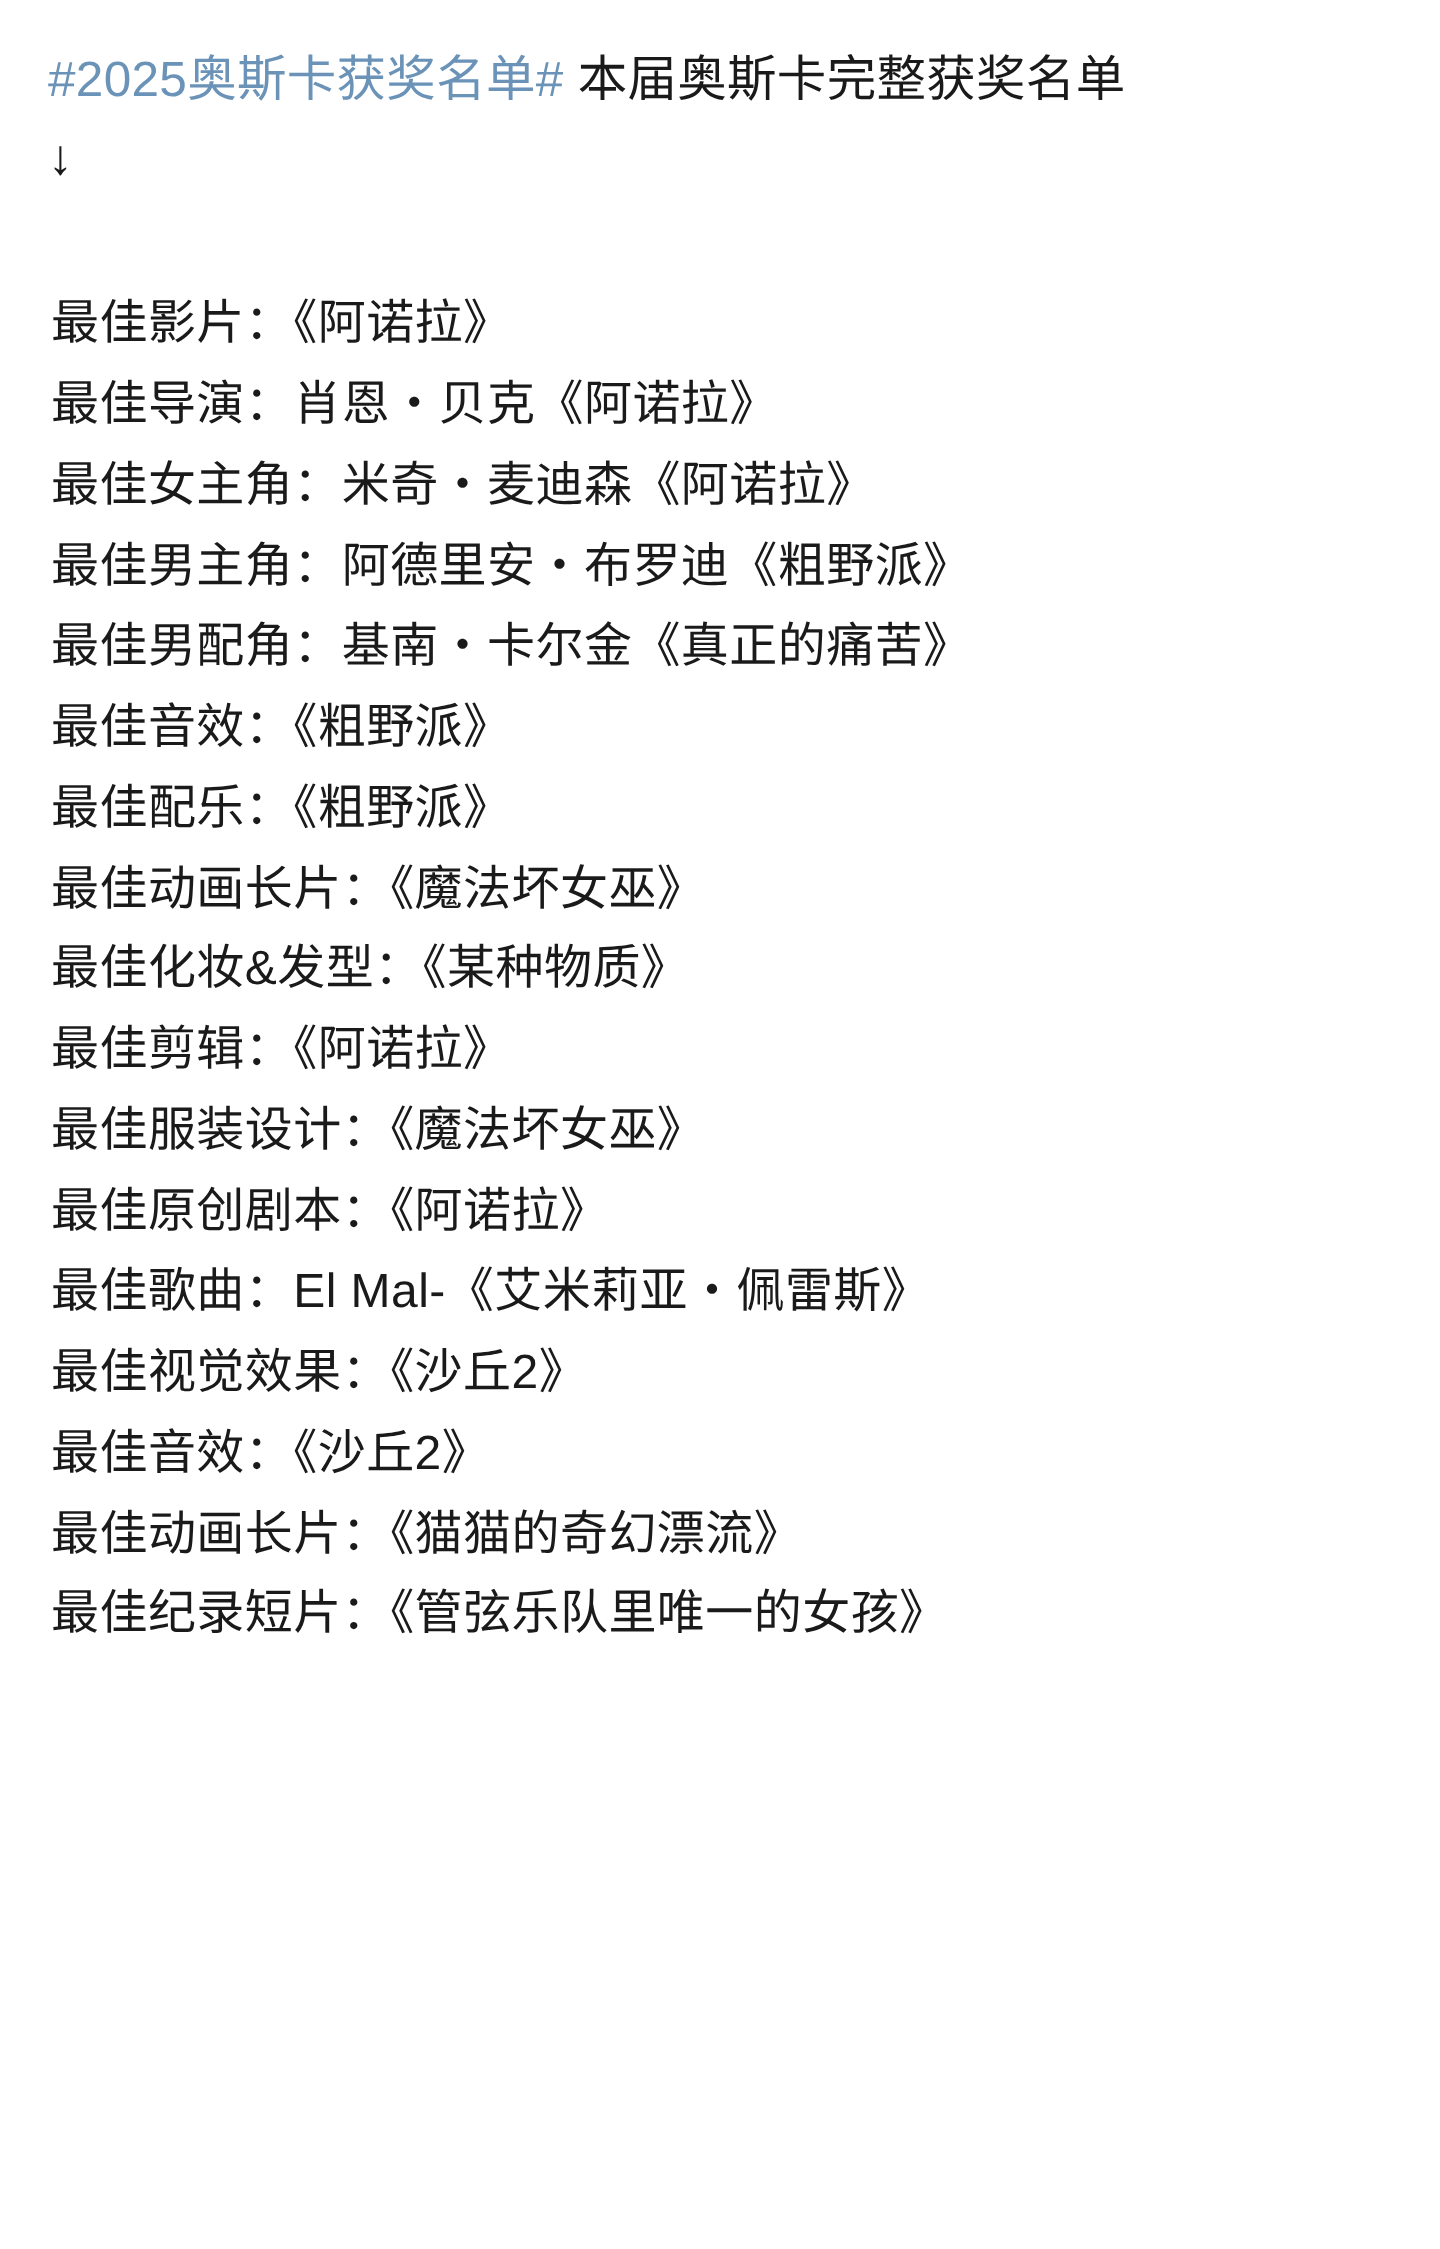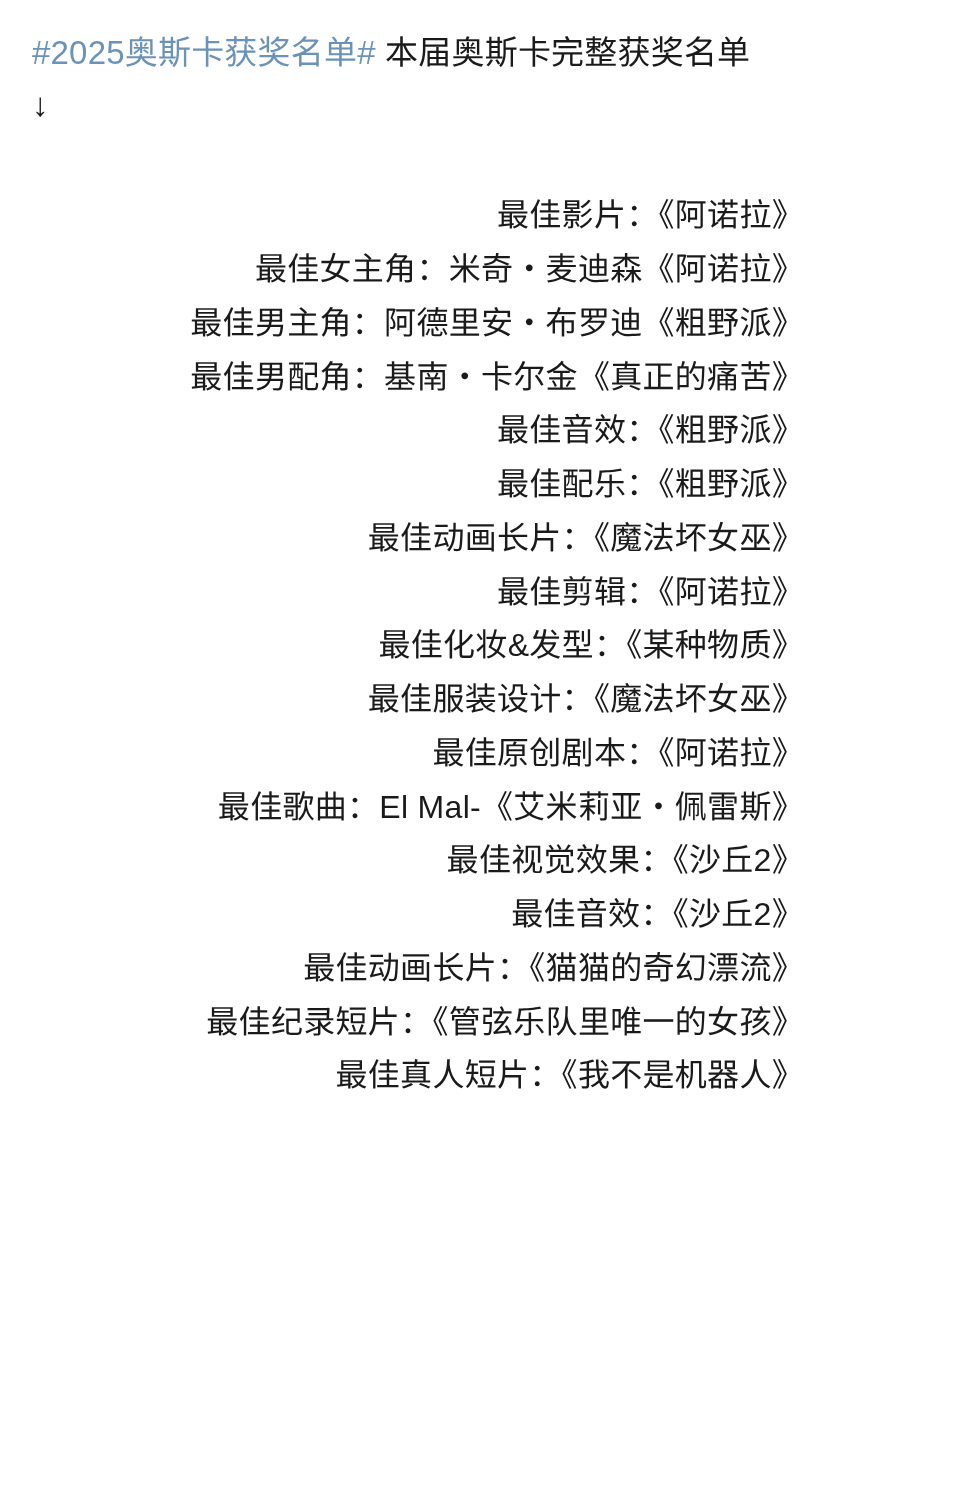--- a/index.html
+++ b/index.html
@@ -42,21 +42,20 @@
     color: #1a1a1a;
     margin: 0 0 0 4px;
   }
   .spacer {
     height: 62px;
   }
   .award-list {
     margin: 0;
     padding: 0;
     list-style: none;
-    text-align: right;
   }
   .award-item {
     font-size: 32px;
     line-height: 1.68;
     color: #1a1a1a;
     margin: 0 0 0 6px;
     word-break: break-word;
     letter-spacing: 0.3px;
   }
 </style>
@@ -67,31 +66,31 @@
 
   <div class="header">
     <span class="hashtag">#2025奥斯卡获奖名单#</span><span class="header-rest"> 本届奥斯卡完整获奖名单</span>
   </div>
   <div class="arrow-line">↓</div>
 
   <div class="spacer"></div>
 
   <ul class="award-list">
     <li class="award-item">最佳影片：《阿诺拉》</li>
+    <li class="award-item">最佳导演：肖恩・贝克《阿诺拉》</li>
     <li class="award-item">最佳女主角：米奇・麦迪森《阿诺拉》</li>
     <li class="award-item">最佳男主角：阿德里安・布罗迪《粗野派》</li>
     <li class="award-item">最佳男配角：基南・卡尔金《真正的痛苦》</li>
     <li class="award-item">最佳音效：《粗野派》</li>
     <li class="award-item">最佳配乐：《粗野派》</li>
     <li class="award-item">最佳动画长片：《魔法坏女巫》</li>
+    <li class="award-item">最佳化妆&amp;发型：《某种物质》</li>
     <li class="award-item">最佳剪辑：《阿诺拉》</li>
-    <li class="award-item">最佳化妆&amp;发型：《某种物质》</li>
     <li class="award-item">最佳服装设计：《魔法坏女巫》</li>
     <li class="award-item">最佳原创剧本：《阿诺拉》</li>
     <li class="award-item">最佳歌曲：El Mal-《艾米莉亚・佩雷斯》</li>
     <li class="award-item">最佳视觉效果：《沙丘2》</li>
     <li class="award-item">最佳音效：《沙丘2》</li>
     <li class="award-item">最佳动画长片：《猫猫的奇幻漂流》</li>
     <li class="award-item">最佳纪录短片：《管弦乐队里唯一的女孩》</li>
-    <li class="award-item">最佳真人短片：《我不是机器人》</li>
   </ul>
 
 </div>
 
 </body></html>

